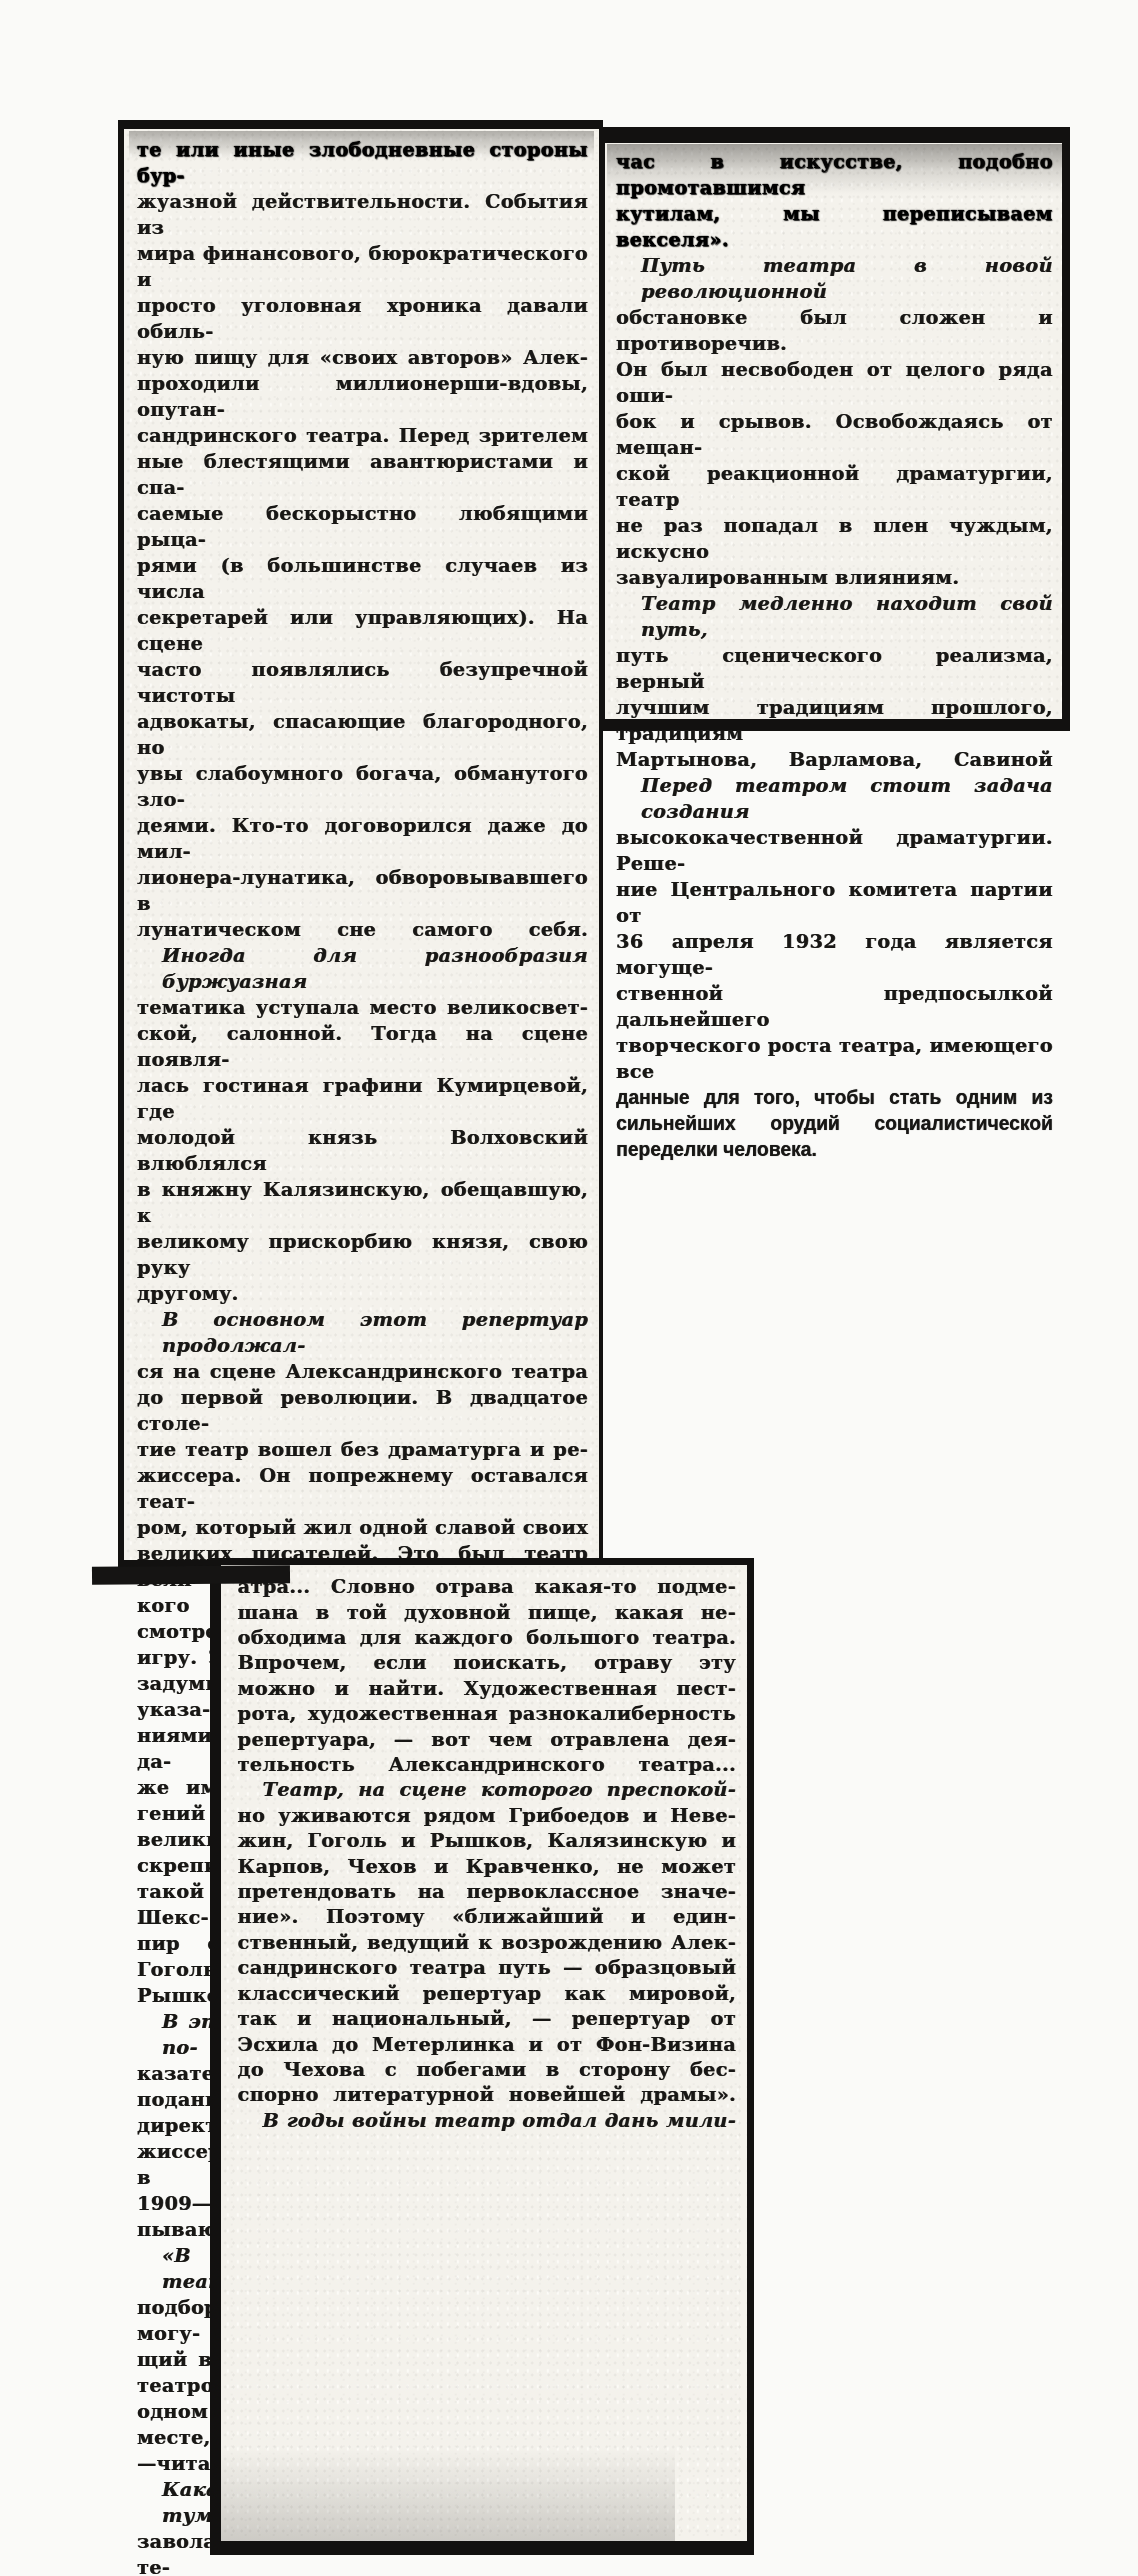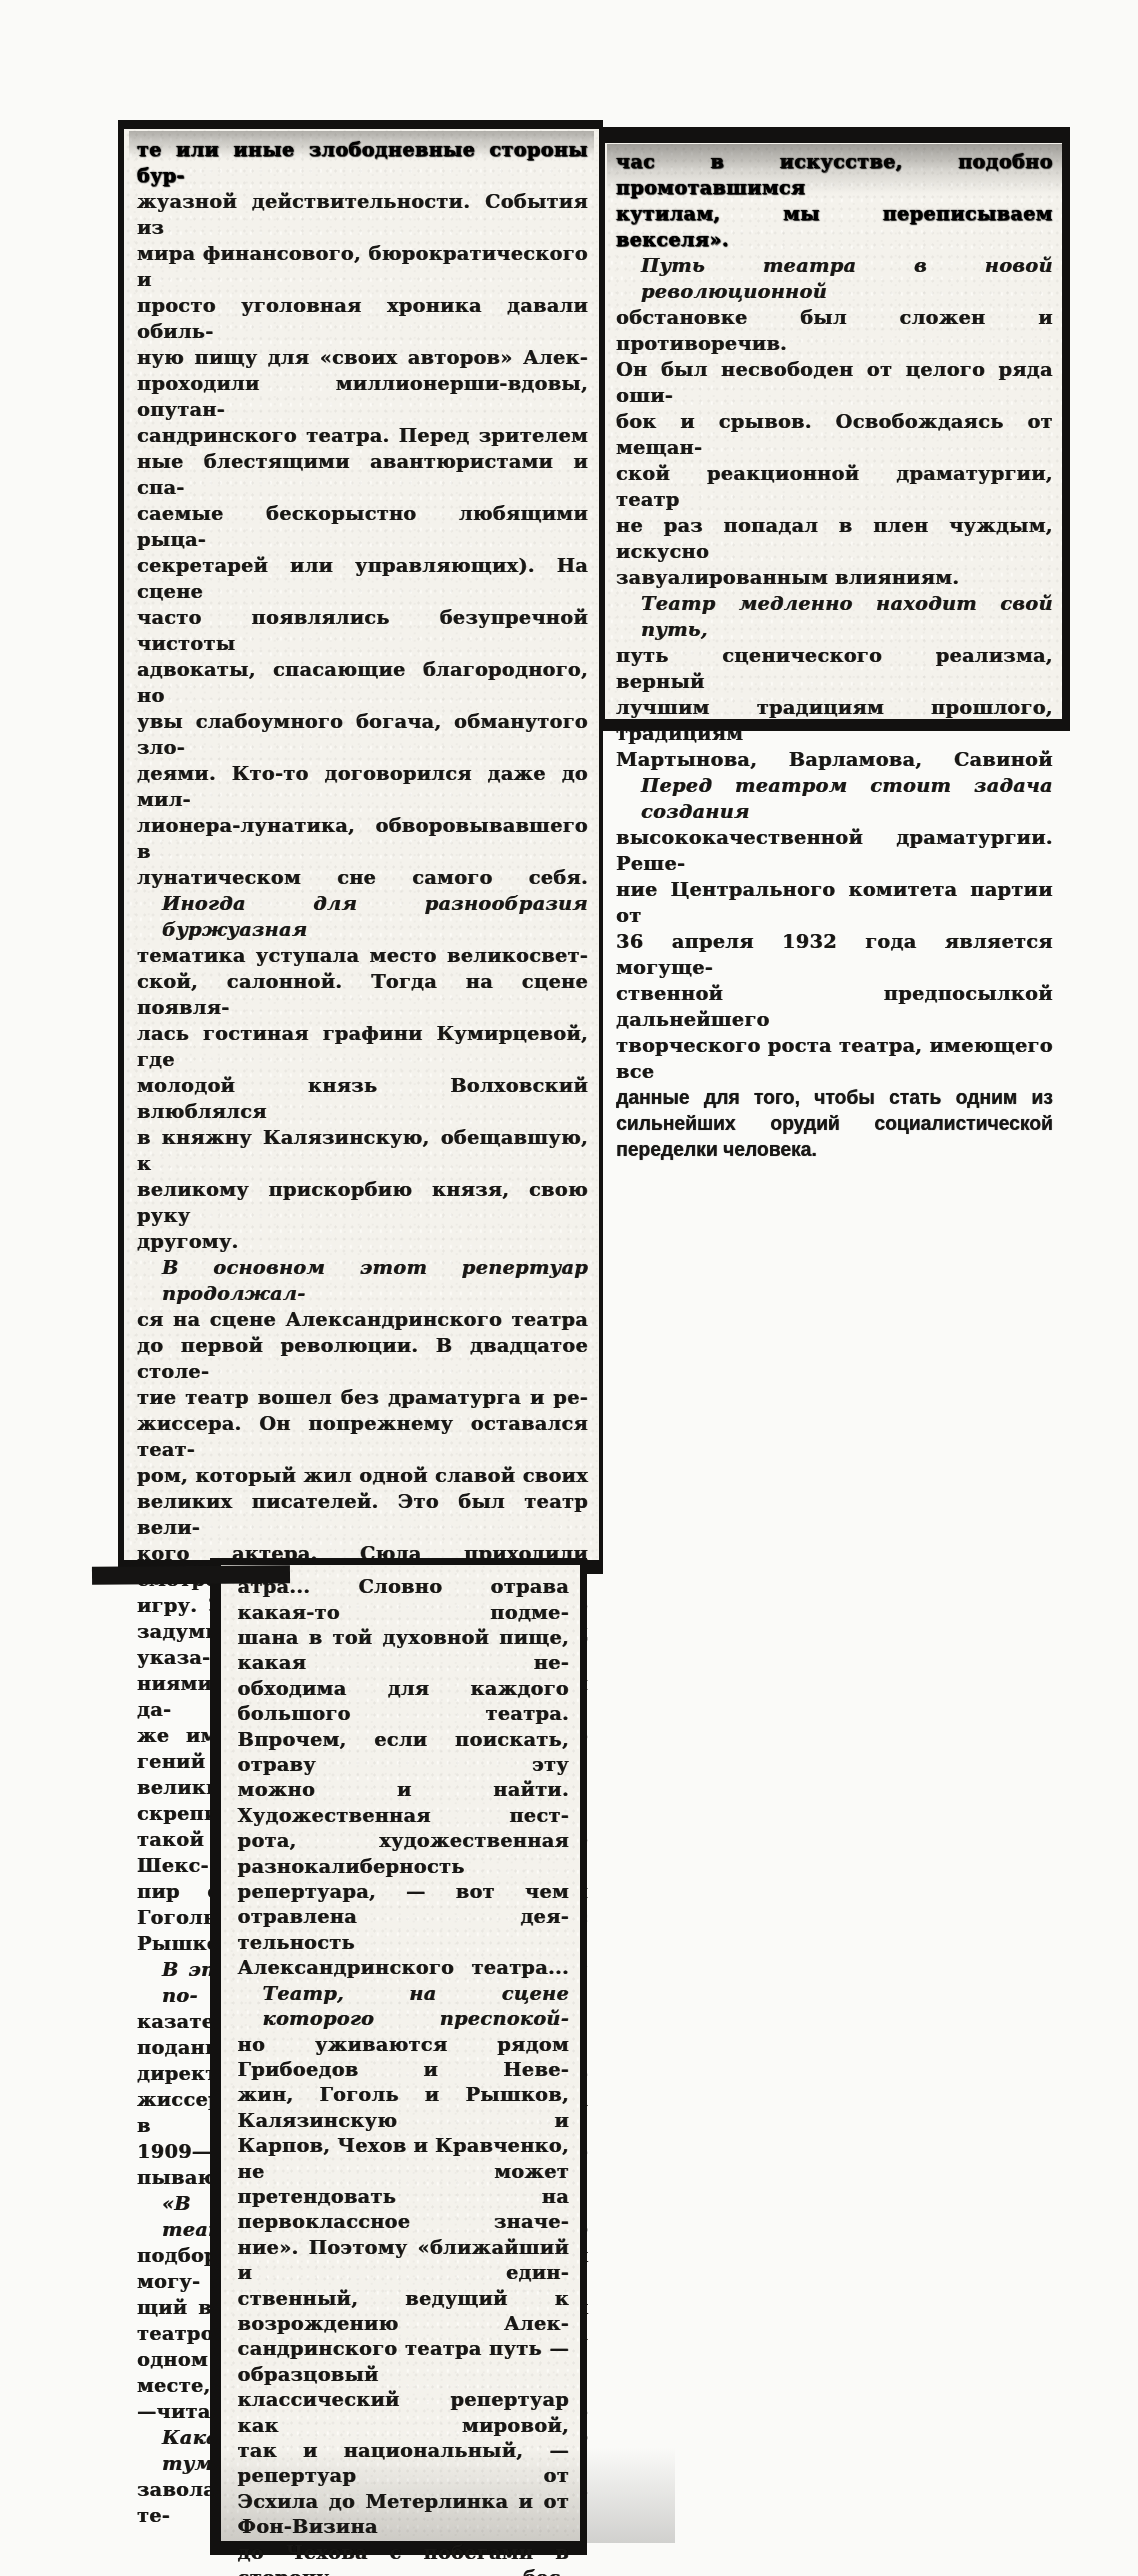--- a/index.html
+++ b/index.html
@@ -61,21 +61,21 @@
   
   #clip-right{
     left:603px;top:127px;width:467px;height:604px;
     border:2.8px solid var(--border);
     border-top-width:16.6px;border-right-width:8.3px;border-bottom-width:12px;
     padding:6.4px 9.2px 0 11px;
   }
   #clip-right .line{line-height:26px;}
   
   #clip-bottom{
-    left:210px;top:1558px;width:377px;height:997px;
+    left:210px;top:1558px;width:544px;height:997px;
     border:7.4px solid var(--border);
     border-left-width:11px;border-bottom-width:14.7px;border-top-width:7.4px;
     padding:9.2px 11px 0 16.6px;
   }
   #clip-bottom .line{line-height:25.4px;}
   .artifact{
     position:absolute;background:var(--border);
   }
   #artifact-step{
     left:92px;top:1566px;width:198px;height:17.5px;
@@ -103,20 +103,21 @@
 <article class="clipping col" id="clip-left">
     <div class="line dark">те или иные злободневные стороны бур-</div>
     <div class="line">жуазной действительности. События из</div>
     <div class="line">мира финансового, бюрократического и</div>
     <div class="line">просто уголовная хроника давали обиль-</div>
     <div class="line">ную пищу для «своих авторов» Алек-</div>
     <div class="line">проходили миллионерши-вдовы, опутан-</div>
     <div class="line">сандринского театра. Перед зрителем</div>
     <div class="line">ные блестящими авантюристами и спа-</div>
     <div class="line">саемые бескорыстно любящими рыца-</div>
+    <div class="line">рями (в большинстве случаев из числа</div>
     <div class="line">секретарей или управляющих). На сцене</div>
     <div class="line">часто появлялись безупречной чистоты</div>
     <div class="line">адвокаты, спасающие благородного, но</div>
     <div class="line">увы слабоумного богача, обманутого зло-</div>
     <div class="line">деями. Кто-то договорился даже до мил-</div>
     <div class="line">лионера-лунатика, обворовывавшего в</div>
     <div class="line">лунатическом сне самого себя.</div>
     <div class="line ind">Иногда для разнообразия буржуазная</div>
     <div class="line">тематика уступала место великосвет-</div>
     <div class="line">ской, салонной. Тогда на сцене появля-</div>

